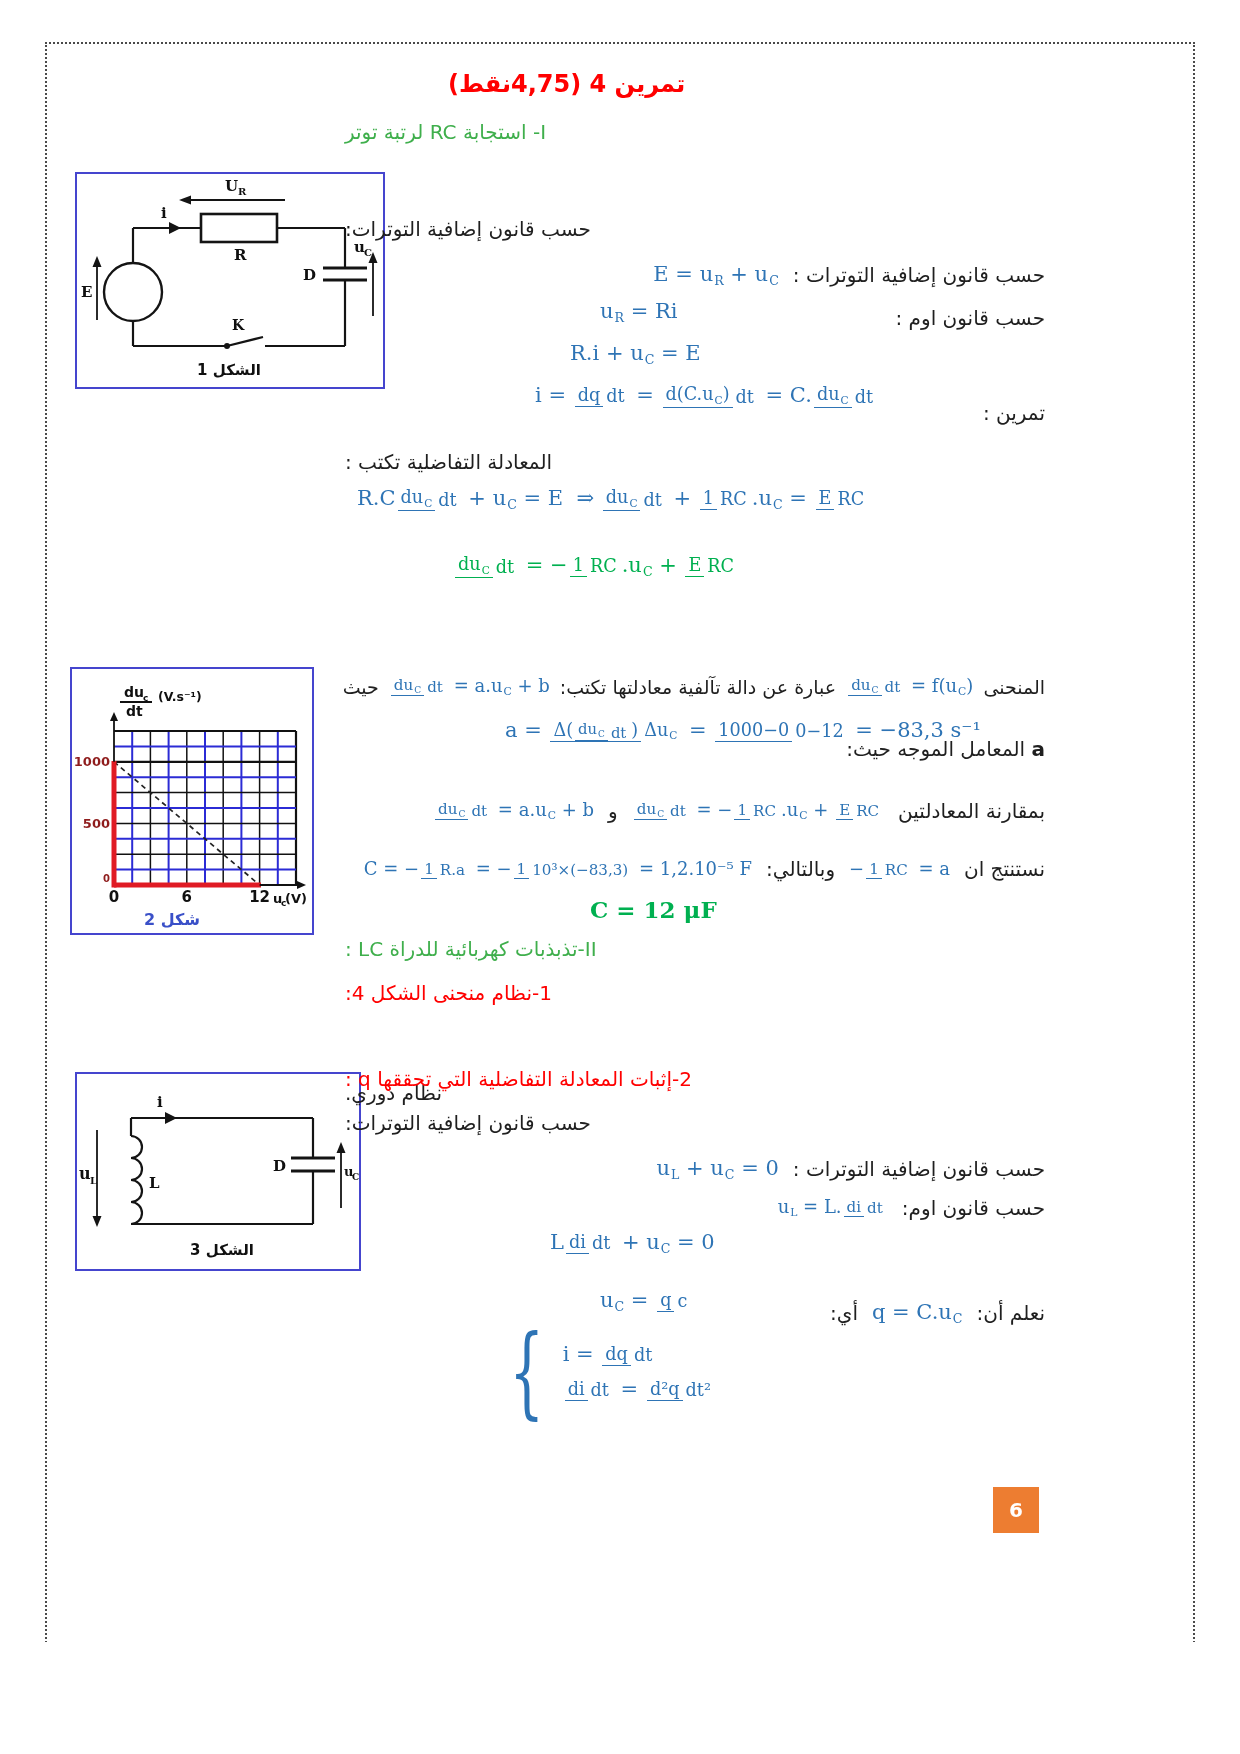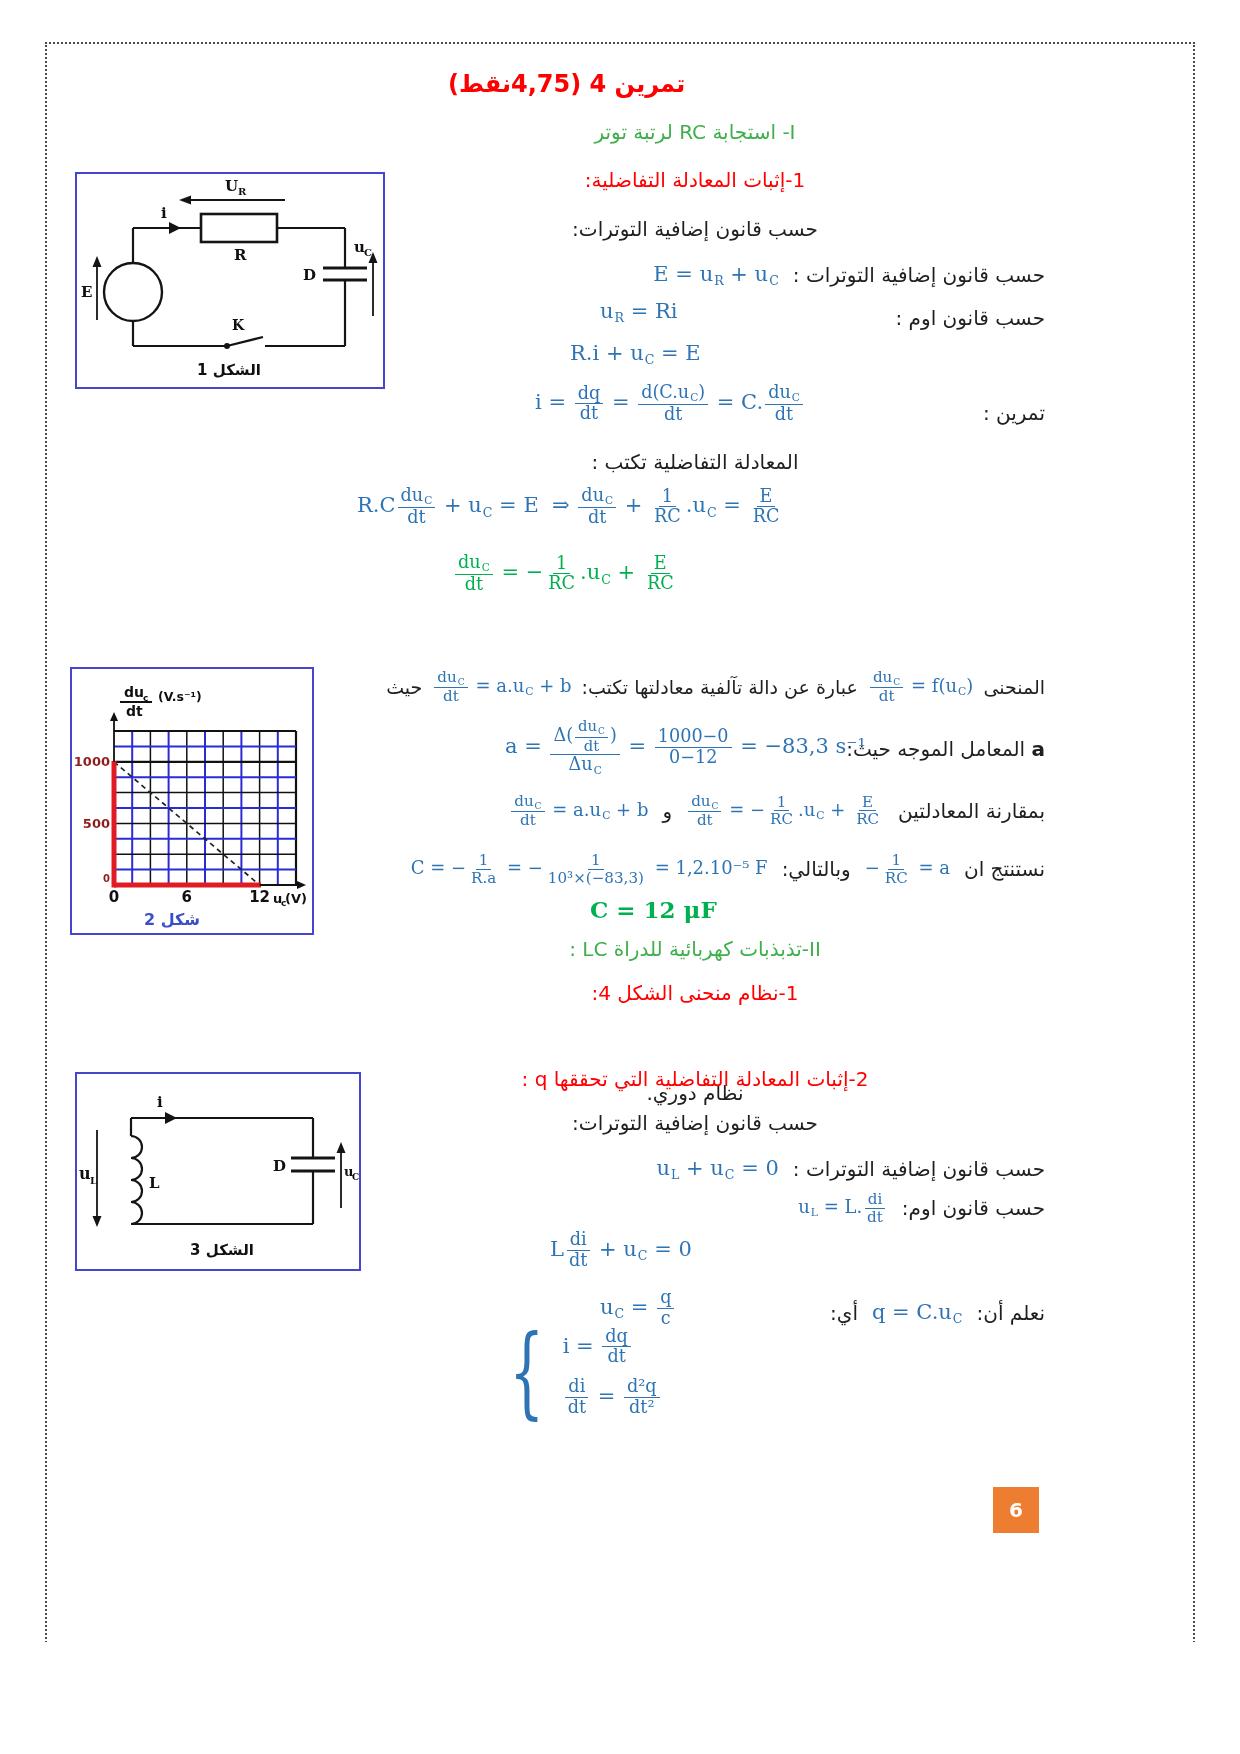--- a/index.html
+++ b/index.html
@@ -1,30 +1,30 @@
 <!DOCTYPE html>
 <html lang="ar" style="--red: #FF0000; --green-heading: #3FAF4C; --green-eq: #00B050; --eq-blue: #2E74B5; --ink: #1F1F1F; --fig-border: #4545CE; --axis-red: #E01B24; --tick-maroon: #8F1D1D; --grid-blue: #2B2BD5; --caption-blue: #3A50C8; --page-box-orange: #ED7D31;"><head>
 <meta charset="utf-8">
 <style>
   html,body{margin:0;padding:0;background:#ffffff;}
   .page{position:relative;width:1240px;height:1642px;background:#fff;font-family:"DejaVu Sans",sans-serif;overflow:hidden;}
   .frame{position:absolute;left:45px;top:42px;width:1146px;height:1668px;border:2px dotted #4a4a4a;}
   .title{position:absolute;left:448px;top:70px;font-size:24px;font-weight:bold;color:var(--red);direction:rtl;}
   .content{position:absolute;left:345px;top:0;width:700px;height:100%;}
   .line{position:absolute;left:0;width:100%;direction:rtl;display:flex;align-items:center;justify-content:flex-start;gap:14px;color:var(--ink);font-size:20px;}
-  .line.plain{display:block;text-align:center;}
+  .line.plain{display:block;text-align:left;}
   .lab{white-space:nowrap;color:var(--ink);text-align:center;}
   .hgreen{color:var(--green-heading);}
   .hred{color:var(--red);}
   .eq{direction:ltr;unicode-bidi:isolate;display:inline-block;font-family:"DejaVu Serif",serif;color:var(--eq-blue);font-size:21px;white-space:pre;line-height:1.2;}
   .eq.sm{font-size:18px;}
   .eq.green{color:var(--green-eq);}
   .eq.bold{font-weight:bold;font-size:23px;}
   .eqabs{position:absolute;top:0;}
-  .frac{display:inline-flex;flex-direction:column;align-items:center;vertical-align:middle;margin:0 2px;line-height:1.12;}
+  .frac{display:inline-flex;flex-direction:row;align-items:flex-end;vertical-align:middle;margin:0 2px;line-height:1.12;}
   .num{display:block;border-bottom:1.6px solid currentColor;padding:0 3px;font-size:0.84em;text-align:center;}
   .den{display:block;padding:0 3px;font-size:0.84em;text-align:center;}
   .sb{font-size:0.6em;vertical-align:-0.32em;margin-left:1px;}
   .sys{display:flex;align-items:center;gap:4px;direction:ltr;}
   .brace{font-family:"DejaVu Serif",serif;color:var(--eq-blue);font-size:100px;line-height:1;transform:scaleX(0.55);transform-origin:center;font-weight:400;}
   .sysrows{display:flex;flex-direction:column;gap:10px;align-items:flex-start;}
   .figure{position:absolute;border:2px solid var(--fig-border);background:#fff;}
   .fig1{left:75px;top:172px;width:306px;height:213px;}
   .fig2{left:70px;top:667px;width:240px;height:264px;}
   .fig3{left:75px;top:1072px;width:282px;height:195px;}
@@ -180,21 +180,20 @@
       <polygon points="264,68 259.5,79 268.5,79" fill="#141414"></polygon>
       <text class="svgtxt" x="267" y="102" font-size="13">u</text>
       <text class="svgtxt" x="275" y="106" font-size="9">C</text>
       <path class="wire" d="M54,150 H236"></path>
       <text class="arab" x="145" y="181" font-size="15" text-anchor="middle" fill="#101010">الشكل 3</text>
     </svg>
   </div>
 
   <div class="content">
     <div class="line plain hgreen" id="l-s1">I- استجابة RC لرتبة توتر</div>
-    <div class="line plain hred" id="l-s1-1">1-إثبات المعادلة التفاضلية:</div>
     <div class="line plain" id="l-t1">حسب قانون إضافية التوترات:</div>
 
     <div class="line" id="l-e-sum">
       <span class="lab">حسب قانون إضافية التوترات :</span>
       <span class="eq">E = <span>u<span class="sb">R</span></span> + <span>u<span class="sb">C</span></span></span>
     </div>
 
     <div class="line" id="l-e-ur">
       <span class="lab">حسب قانون اوم :</span>
       <span class="eq eqabs" style="left:255px"><span>u<span class="sb">R</span></span> = Ri</span>

